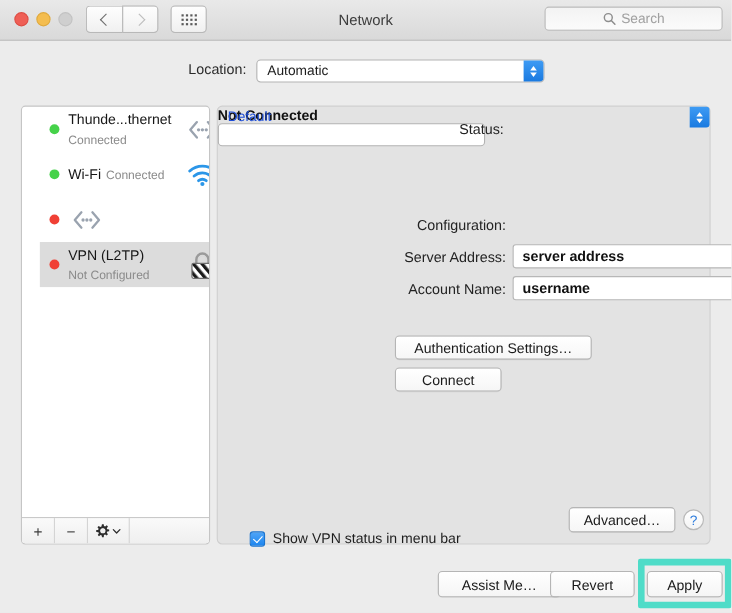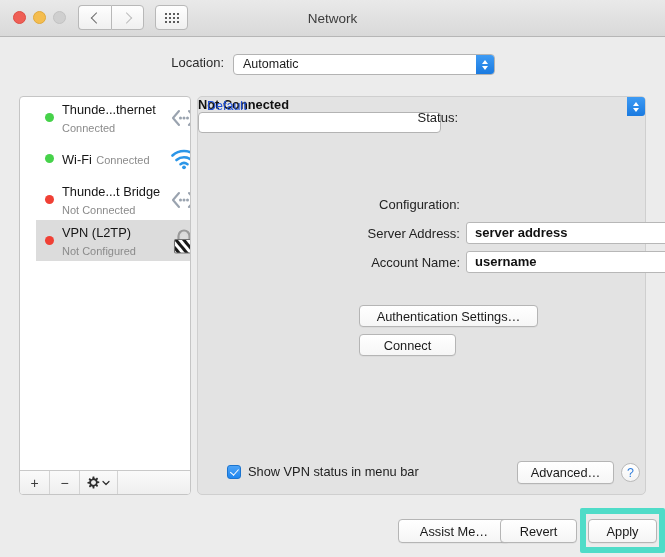--- a/index.html
+++ b/index.html
@@ -290,21 +290,21 @@
     box-sizing: border-box;
     display: flex; align-items: center; justify-content: center;
     font-size: 12.5px;
     color: #2f7ddc;
     font-weight: normal;
   }
 
   
   #vpn-status-check {
     position: absolute;
-    left: 29px; top: 367px;
+    left: 29px; top: 385px;
     display: flex;
     align-items: center;
   }
   #vpn-checkbox {
     width: 14px; height: 14px;
     background: linear-gradient(to bottom,#4ea4f7,#1e86ef);
     border: 1px solid #1b74cf;
     border-radius: 3px;
     box-sizing: border-box;
     margin-right: 7px;
@@ -384,20 +384,29 @@
           <i></i>
           <i></i>
           <i></i>
           <i></i>
           <i></i>
       </span>
     </div>
 
     <div id="win-title">Network</div>
 
+    <div id="search-field">
+      <span class="sicon">
+        <svg width="12" height="12" viewBox="0 0 12 12">
+          <circle cx="5" cy="5" r="3.6" fill="none" stroke="#8d8d8d" stroke-width="1.3"></circle>
+          <line x1="7.7" y1="7.7" x2="11" y2="11" stroke="#8d8d8d" stroke-width="1.4" stroke-linecap="round"></line>
+        </svg>
+      </span>
+      <span id="search-placeholder">Search</span>
+    </div>
   </div>
 
   <div id="location-row">
     <div id="location-label">Location:</div>
   </div>
   <div id="location-select">
     <span id="location-value">Automatic</span>
     <span class="stepper">
       <span class="up"></span>
         <span class="dn"></span>
@@ -436,24 +445,20 @@
             <path d="M6.5 12 A11.5 11.5 0 0 1 21.5 12" fill="none" stroke="#2b96e8" stroke-width="2.6" stroke-linecap="round"></path>
             <path d="M10.5 16.2 A6 6 0 0 1 17.5 16.2" fill="none" stroke="#2b96e8" stroke-width="2.6" stroke-linecap="round"></path>
             <circle cx="14" cy="19.3" r="1.9" fill="#2b96e8"></circle>
           </svg>
         </span>
       </div>
 
 
       <div class="service-row">
         <span class="status-dot dot-red"></span>
-        <span class="svc-text">
-          <span class="svc-name">Thunde...t Bridge</span>
-          <span class="svc-sub">Not Connected</span>
-        </span>
         <span class="svc-icon">
           <svg width="30" height="20" viewBox="0 0 30 20">
             <polyline points="10,3 4,10 10,17" fill="none" stroke="#9aa3af" stroke-width="2.1" stroke-linecap="round" stroke-linejoin="round"></polyline>
             <polyline points="20,3 26,10 20,17" fill="none" stroke="#9aa3af" stroke-width="2.1" stroke-linecap="round" stroke-linejoin="round"></polyline>
             <circle cx="11.5" cy="10" r="1.5" fill="#9aa3af"></circle>
             <circle cx="15" cy="10" r="1.5" fill="#9aa3af"></circle>
             <circle cx="18.5" cy="10" r="1.5" fill="#9aa3af"></circle>
           </svg>
         </span>
       </div>

